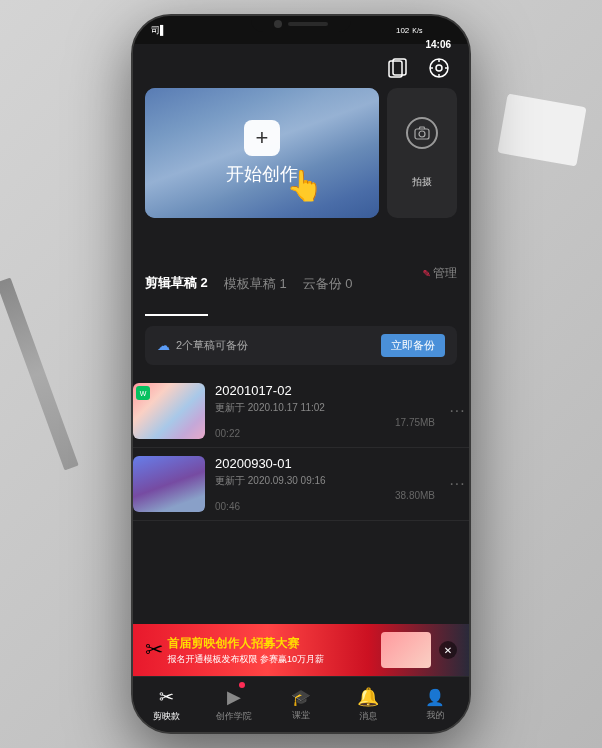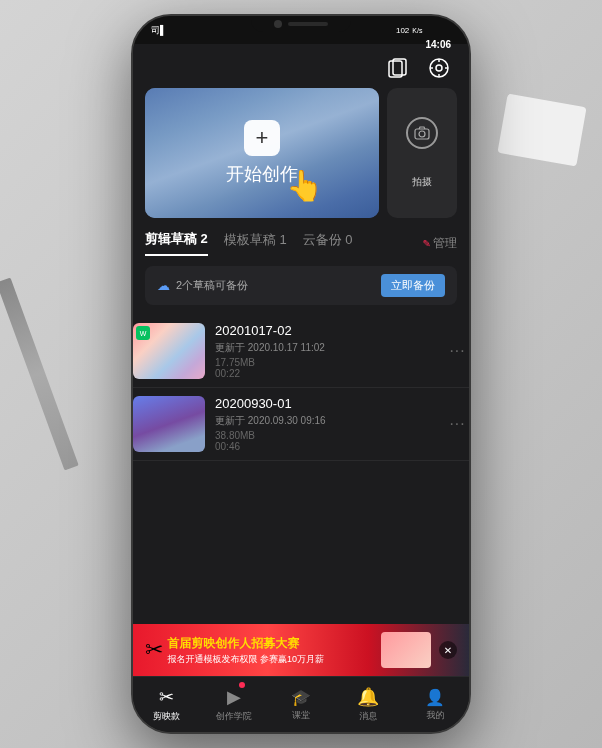--- a/index.html
+++ b/index.html
@@ -188,22 +188,23 @@
     
     .tabs-row {
       display: flex;
       padding: 12px 12px 0;
       gap: 16px;
       align-items: center;
     }
     .tab-item {
       font-size: 13px;
       color: #888;
-      padding-bottom: 6px;
+      padding-bottom: 22px;
       cursor: pointer;
+      margin-top: 44px;
     }
     .tab-item.active {
       color: #fff;
       font-weight: 600;
       border-bottom: 2px solid #fff;
     }
     .tab-manage {
       margin-left: auto;
       font-size: 12px;
       color: #888;
@@ -295,20 +296,21 @@
       margin-bottom: 3px;
     }
     .video-meta {
       color: #888;
       font-size: 10px;
       margin-bottom: 2px;
     }
     .video-size {
       color: #666;
       font-size: 10px;
+      text-align: right;
     }
     .video-duration {
       color: #666;
       font-size: 10px;
     }
     .more-btn {
       color: #666;
       font-size: 16px;
       cursor: pointer;
       padding: 4px;

